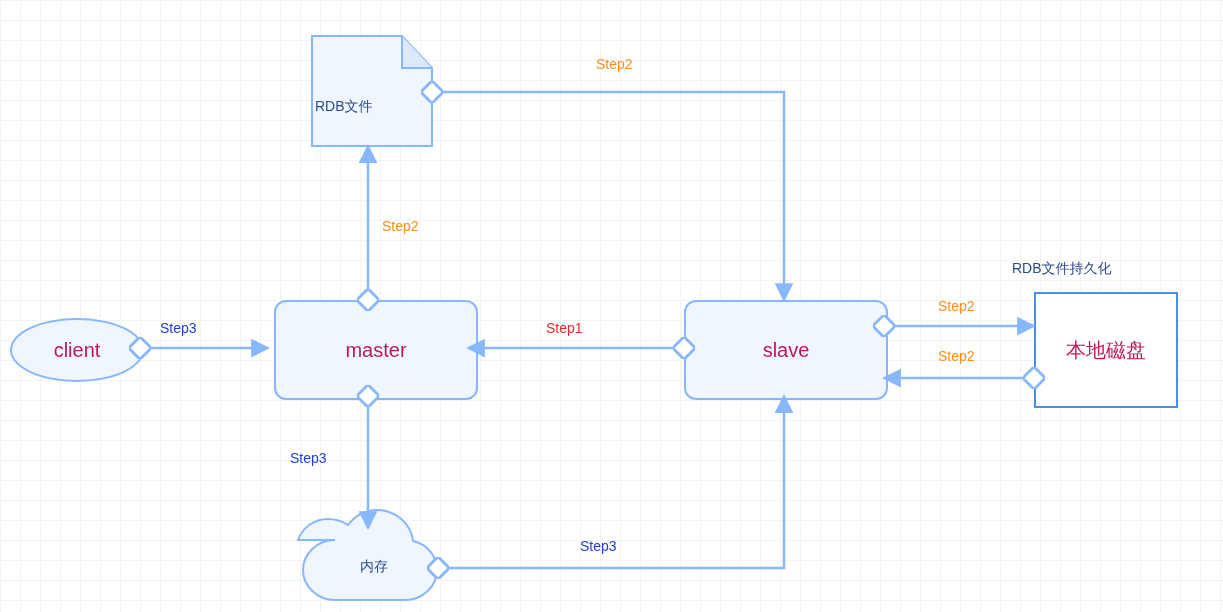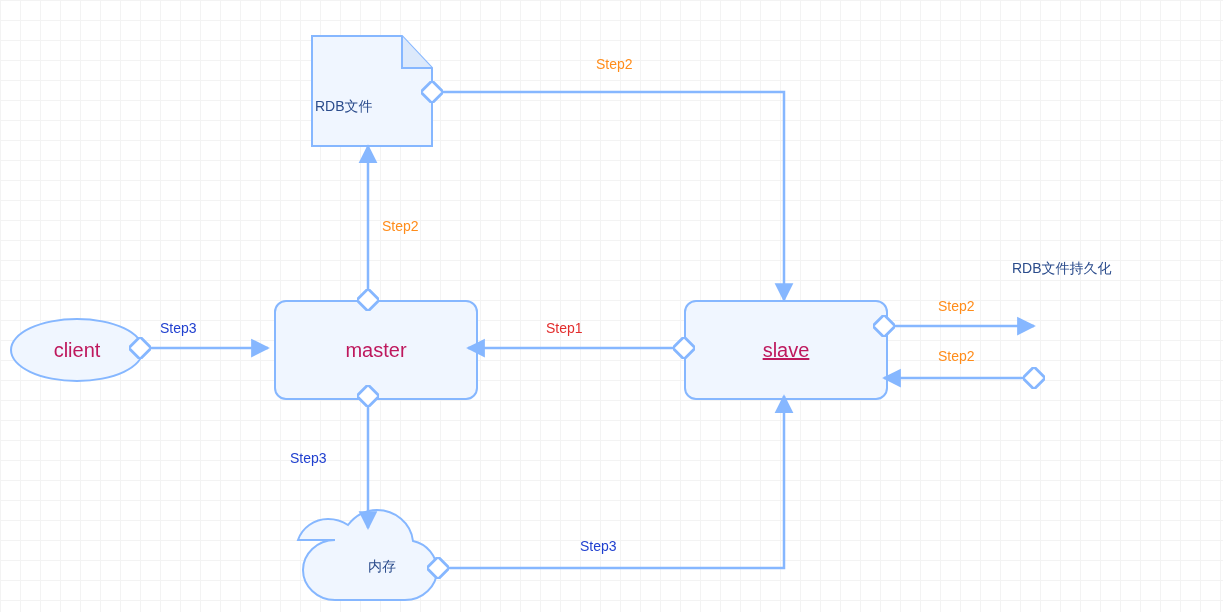--- a/index.html
+++ b/index.html
@@ -20,22 +20,23 @@
 </style>
 </head>
 <body>
 
 <div class="canvas">
 
   <div class="node ellipse" style="left:10px;top:318px;width:130px;height:60px;">client</div>
 
   <div class="node roundbox" style="left:268px;top:300px;width:200px;height:96px;margin-left:6px;">master</div>
 
-  <div class="node roundbox" style="left:684px;top:300px;width:200px;height:96px;text-decoration:underline;">slave</div>
+  <div class="node roundbox" style="left:684px;top:300px;width:200px;height:96px;">slave</div>
 
+  <div class="node rectbox" style="left:1034px;top:292px;width:140px;height:112px;">本地磁盘</div>
   <div class="label title" style="left:1012px;top:260px;">RDB文件持久化</div>
 
   <svg class="overlay">
     <defs>
       <marker id="arrow" viewBox="0 0 12 12" refX="10" refY="6" markerWidth="9" markerHeight="9" orient="auto-start-reverse">
         <path d="M1,1 L11,6 L1,11 z" fill="#86b7ff"></path>
       </marker>
       <marker id="diam" viewBox="0 0 12 12" refX="6" refY="6" markerWidth="9" markerHeight="9" orient="auto">
         <path d="M6,0 L12,6 L6,12 L0,6 z" fill="#fff" stroke="#86b7ff" stroke-width="1.5"></path>
       </marker>
@@ -63,21 +64,21 @@
 
     <line x1="140" y1="348" x2="268" y2="348" stroke="#86b7ff" stroke-width="2.5" marker-start="url(#diam)" marker-end="url(#arrow)"></line>
 
     <line x1="368" y1="396" x2="368" y2="528" stroke="#86b7ff" stroke-width="2.5" marker-start="url(#diam)" marker-end="url(#arrow)"></line>
 
     <polyline points="438,568 784,568 784,396" fill="none" stroke="#86b7ff" stroke-width="2.5" marker-start="url(#diam)" marker-end="url(#arrow)"></polyline>
   </svg>
 
   <div class="label title" style="left:315px;top:98px;">RDB文件</div>
 
-  <div class="label title" style="left:368px;top:558px;text-align:right;">内存</div>
+  <div class="label title" style="left:360px;top:558px;text-align:right;">内存</div>
 
   <div class="label step1" style="left:546px;top:320px;">Step1</div>
 
   <div class="label step2" style="left:382px;top:218px;">Step2</div>
   <div class="label step2" style="left:596px;top:56px;">Step2</div>
   <div class="label step2" style="left:938px;top:298px;">Step2</div>
   <div class="label step2" style="left:938px;top:348px;">Step2</div>
 
   <div class="label step3" style="left:160px;top:320px;">Step3</div>
   <div class="label step3" style="left:290px;top:450px;">Step3</div>

